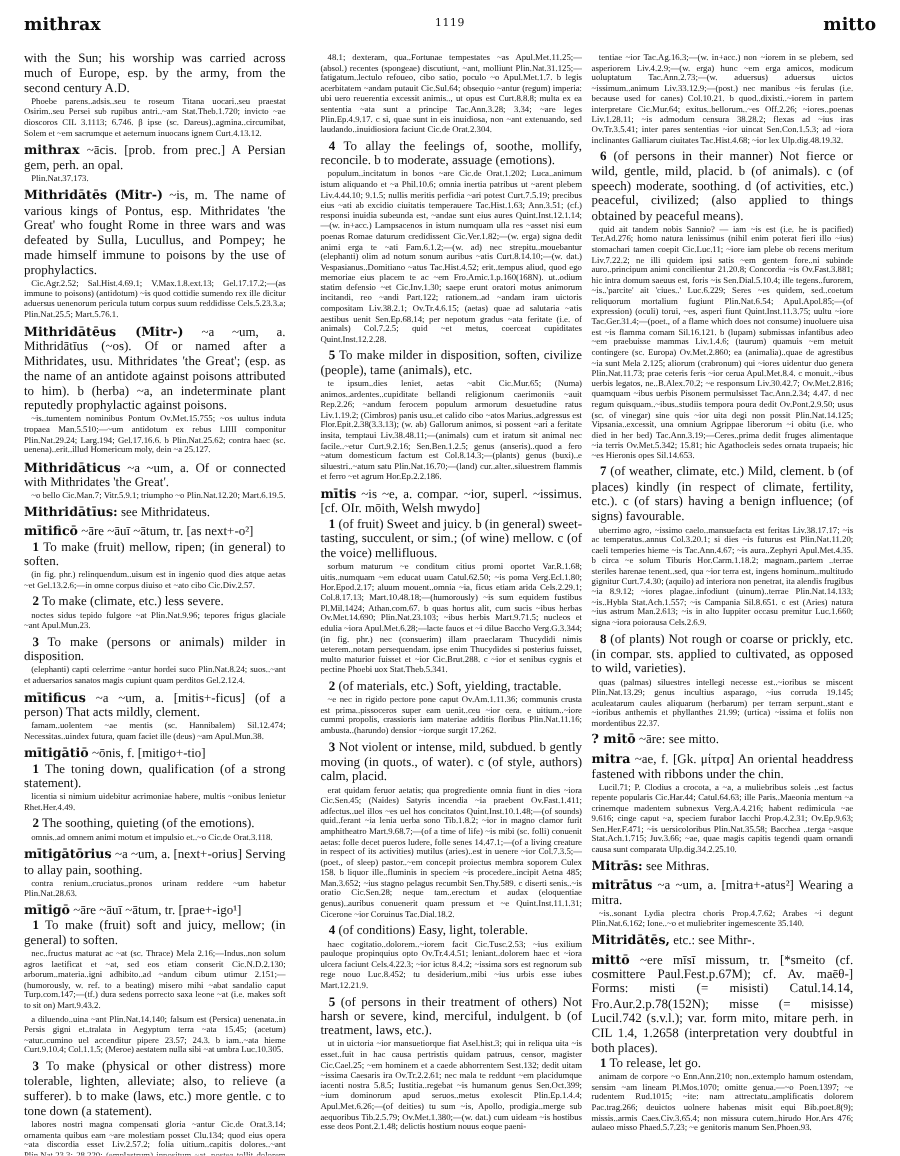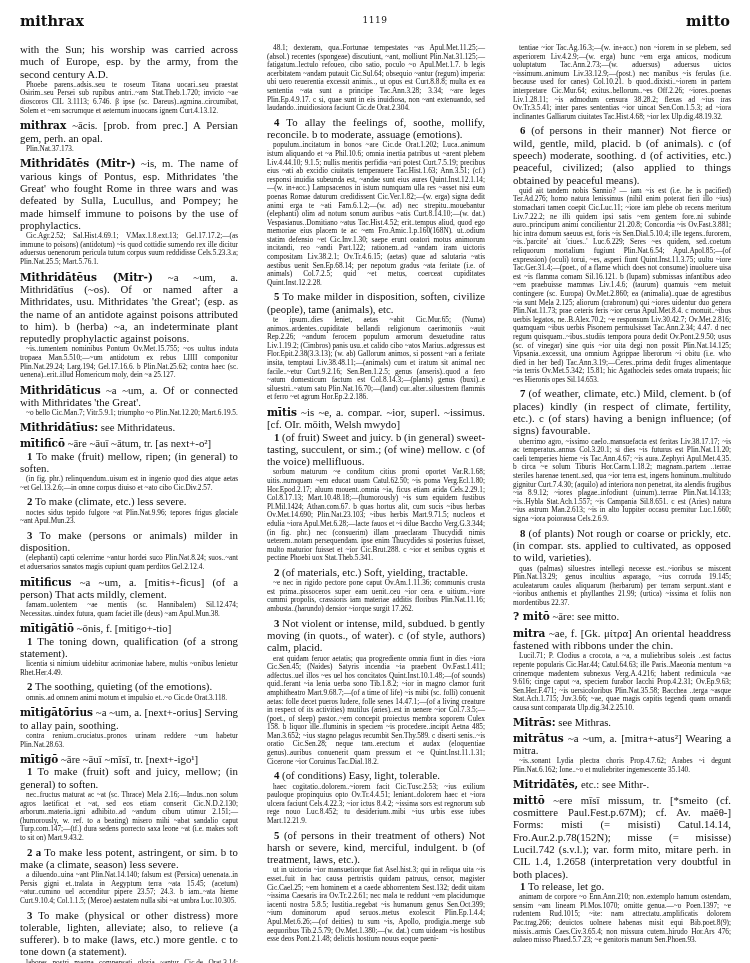--- a/index.html
+++ b/index.html
@@ -5,21 +5,21 @@
   html, body { margin:0; padding:0; background:#ffffff; }
   body { width:750px; height:963px; overflow:hidden; position:relative; color:#111; font-family:"DejaVu Serif", "Liberation Serif", serif; }
   .page { position:absolute; left:0; top:0; width:750px; height:807px; }
   .running-head { position:absolute; top:12px; left:20px; right:20px; height:22px; }
   .rh-left { position:absolute; left:0; top:0; font-family:"DejaVu Serif", serif; font-weight:bold; font-size:14.5px; }
   .rh-center { position:absolute; left:0; right:0; text-align:center; top:3px; font-size:9px; letter-spacing:0.5px; }
   .rh-right { position:absolute; right:0; top:0; font-weight:bold; font-size:14.5px; }
   .col { position:absolute; top:43px; width:218px; }
   .col1 { left:20px; }
   .col2 { left:267px; }
-  .col3 { left:513px; width:218px; }
+  .col3 { left:493px; width:218px; }
   .def { font-family:"Liberation Serif", serif; font-size:10.8px; line-height:12.3px; text-align:justify; margin:0; hyphens:auto; }
   .def.indent { text-indent:7px; }
   .cit { font-family:"Liberation Serif", serif; font-size:7.3px; line-height:8.6px; text-align:justify; margin:1px 0 3px 0; text-indent:6px; }
   .hw { font-weight:bold; font-family:"DejaVu Serif", serif; font-size:10.5px; }
   .b { font-weight:bold; }
   .cross { font-family:"Liberation Serif", serif; font-size:10.8px; line-height:12.3px; margin:3px 0 4px 0; }
 </style>
 </head>
 <body>
 
@@ -51,24 +51,23 @@
       <p class="cit">(elephanti) capti celerrime ~antur hordei suco Plin.Nat.8.24; suos..~ant et aduersarios sanatos magis cupiunt quam perditos Gel.2.12.4.</p>
       <p class="def" style="margin-top: 4px;"><span class="hw">mītificus</span> <span>~a ~um, a. [mitis+-ficus] (of a person) That acts mildly, clement.</span></p>
       <p class="cit">famam..uolentem ~ae mentis (sc. Hannibalem) Sil.12.474; Necessitas..uindex futura, quam faciet ille (deus) ~am Apul.Mun.38.</p>
       <p class="def" style="margin-top: 4px;"><span class="hw">mītigātiō</span> <span>~ōnis, f. [mitigo+-tio]</span></p>
       <p class="def indent"><span class="b">1</span> The toning down, qualification (of a strong statement).</p>
       <p class="cit">licentia si nimium uidebitur acrimoniae habere, multis ~onibus lenietur Rhet.Her.4.49.</p>
       <p class="def indent"><span class="b">2</span> The soothing, quieting (of the emotions).</p>
       <p class="cit">omnis..ad omnem animi motum et impulsio et..~o Cic.de Orat.3.118.</p>
       <p class="def" style="margin-top: 4px;"><span class="hw">mītigātōrius</span> <span>~a ~um, a. [next+-orius] Serving to allay pain, soothing.</span></p>
       <p class="cit">contra renium..cruciatus..pronos urinam reddere ~um habetur Plin.Nat.28.63.</p>
-      <p class="def" style="margin-top: 4px;"><span class="hw">mītigō</span> <span>~āre ~āuī ~mīsī, tr. [next+-igo¹]</span></p>
+      <p class="def" style="margin-top: 4px;"><span class="hw">mītigō</span> <span>~āre ~āuī ~ātum, tr. [prae+-igo¹]</span></p>
       <p class="def indent"><span class="b">1</span> To make (fruit) soft and juicy, mellow; (in general) to soften.</p>
       <p class="cit">nec..fructus maturat ac ~at (sc. Thrace) Mela 2.16;—Indus..non solum agros laetificat et ~at, sed eos etiam conserit Cic.N.D.2.130; arborum..materia..igni adhibito..ad ~andum cibum utimur 2.151;—(humorously, w. ref. to a beating) misero mihi ~abat sandalio caput Turp.com.147;—(tf.) dura sedens porrecto saxa leone ~at (i.e. makes soft to sit on) Mart.9.43.2.</p>
-      <p class="def indent"><span class="b">2 a</span> To make less potent, astringent, or sim. b to make (a climate, season) less severe.</p>
       <p class="cit">a diluendo..uina ~ant Plin.Nat.14.140; falsum est (Persica) uenenata..in Persis gigni et..tralata in Aegyptum terra ~ata 15.45; (acetum) ~atur..cumino uel accenditur pipere 23.57; 24.3. b iam..~ata hieme Curt.9.10.4; Col.1.1.5; (Meroe) aestatem nulla sibi ~at umbra Luc.10.305.</p>
       <p class="def indent"><span class="b">3</span> To make (physical or other distress) more tolerable, lighten, alleviate; also, to relieve (a sufferer). b to make (laws, etc.) more gentle. c to tone down (a statement).</p>
       <p class="cit">labores nostri magna compensati gloria ~antur Cic.de Orat.3.14; ornamenta quibus eam ~are molestiam posset Clu.134; quod eius opera ~ata discordia esset Liv.2.57.2; folia uitium..capitis dolores..~ant Plin.Nat.23.3; 28.220; (emplastrum) inpositum ~at, postea tollit dolorem Larg.221; longinqua itinera sola ducis patientia ~abantur Tac.Ann.14.24; ad ~andam temporum atrocitatem Suet.Tib.</p>
     </div>
   <div class="col col2" id="col-1">
       <p class="cit">48.1; dexteram, qua..Fortunae tempestates ~as Apul.Met.11.25;—(absol.) recentes (spongeae) discutiunt, ~ant, molliunt Plin.Nat.31.125;—fatigatum..lectulo refoueo, cibo satio, poculo ~o Apul.Met.1.7. b legis acerbitatem ~andam putauit Cic.Sul.64; obsequio ~antur (regum) imperia: ubi uero reuerentia excessit animis.., ut opus est Curt.8.8.8; multa ex ea sententia ~ata sunt a principe Tac.Ann.3.28; 3.34; ~are leges Plin.Ep.4.9.17. c si, quae sunt in eis inuidiosa, non ~ant extenuando, sed laudando..inuidiosiora faciunt Cic.de Orat.2.304.</p>
       <p class="def indent"><span class="b">4</span> To allay the feelings of, soothe, mollify, reconcile. b to moderate, assuage (emotions).</p>
       <p class="cit">populum..incitatum in bonos ~are Cic.de Orat.1.202; Luca..animum istum aliquando et ~a Phil.10.6; omnia inertia patribus ut ~arent plebem Liv.4.44.10; 9.1.5; nullis meritis perfidia ~ari potest Curt.7.5.19; precibus eius ~ati ab excidio ciuitatis temperauere Tac.Hist.1.63; Ann.3.51; (cf.) responsi inuidia subeunda est, ~andae sunt eius aures Quint.Inst.12.1.14;—(w. in+acc.) Lampsacenos in istum numquam ulla res ~asset nisi eum poenas Romae daturum credidissent Cic.Ver.1.82;—(w. erga) signa dedit animi erga te ~ati Fam.6.1.2;—(w. ad) nec strepitu..mouebantur (elephanti) olim ad notum sonum auribus ~atis Curt.8.14.10;—(w. dat.) Vespasianus..Domitiano ~atus Tac.Hist.4.52; erit..tempus aliud, quod ego memoriae eius placem te ac ~em Fro.Amic.1.p.160(168N). ut..odium statim defensio ~et Cic.Inv.1.30; saepe erunt oratori motus animorum incitandi, reo ~andi Part.122; rationem..ad ~andam iram uictoris compositam Liv.38.2.1; Ov.Tr.4.6.15; (aetas) quae ad salutaria ~atis aestibus uenit Sen.Ep.68.14; per nepotum gradus ~ata feritate (i.e. of animals) Col.7.2.5; quid ~et metus, coerceat cupiditates Quint.Inst.12.2.28.</p>
       <p class="def indent"><span class="b">5</span> To make milder in disposition, soften, civilize (people), tame (animals), etc.</p>
       <p class="cit">te ipsum..dies leniet, aetas ~abit Cic.Mur.65; (Numa) animos..ardentes..cupiditate bellandi religionum caerimoniis ~auit Rep.2.26; ~andum ferocem populum armorum desuetudine ratus Liv.1.19.2; (Cimbros) panis usu..et calido cibo ~atos Marius..adgressus est Flor.Epit.2.38(3.3.13); (w. ab) Gallorum animos, si possent ~ari a feritate insita, temptaui Liv.38.48.11;—(animals) cum et iratum sit animal nec facile..~etur Curt.9.2.16; Sen.Ben.1.2.5; genus (anseris)..quod a fero ~atum domesticum factum est Col.8.14.3;—(plants) genus (buxi)..e siluestri..~atum satu Plin.Nat.16.70;—(land) cur..alter..siluestrem flammis et ferro ~et agrum Hor.Ep.2.2.186.</p>

